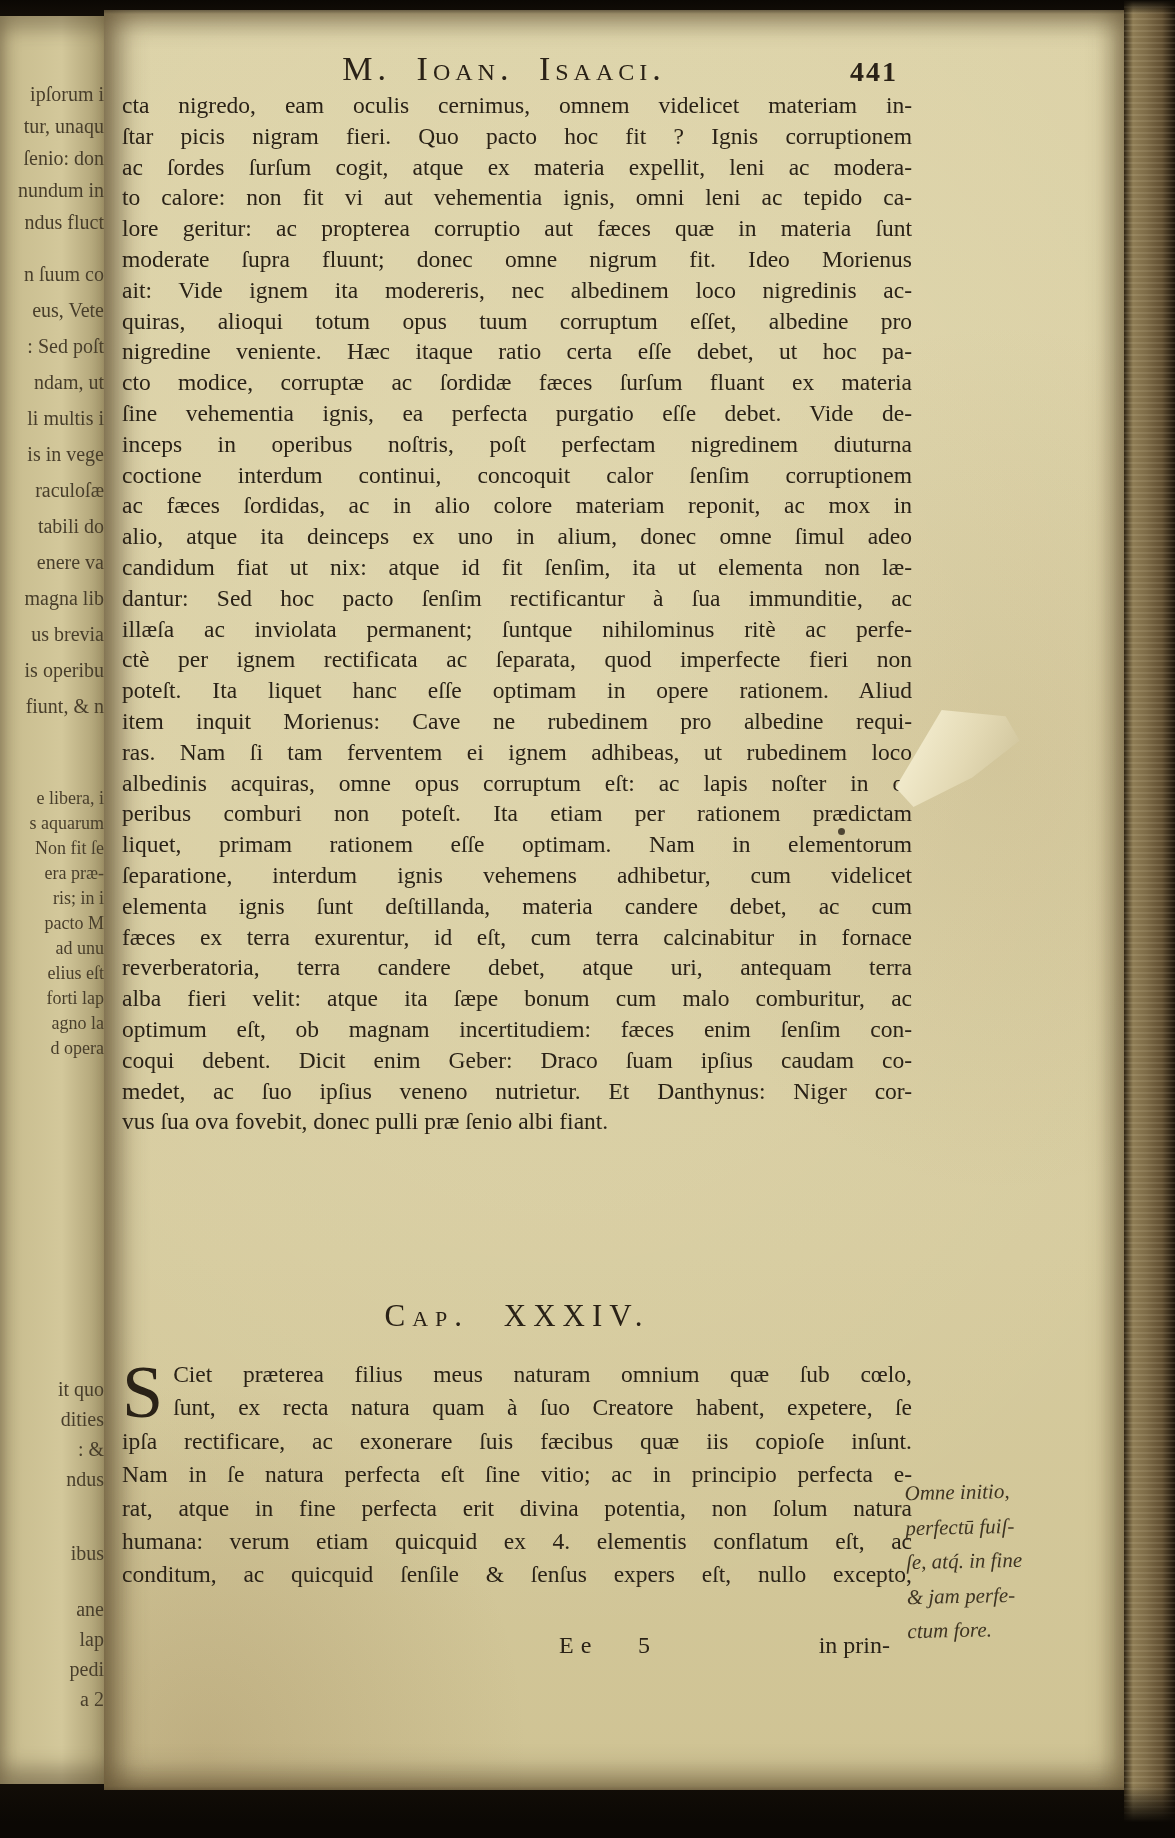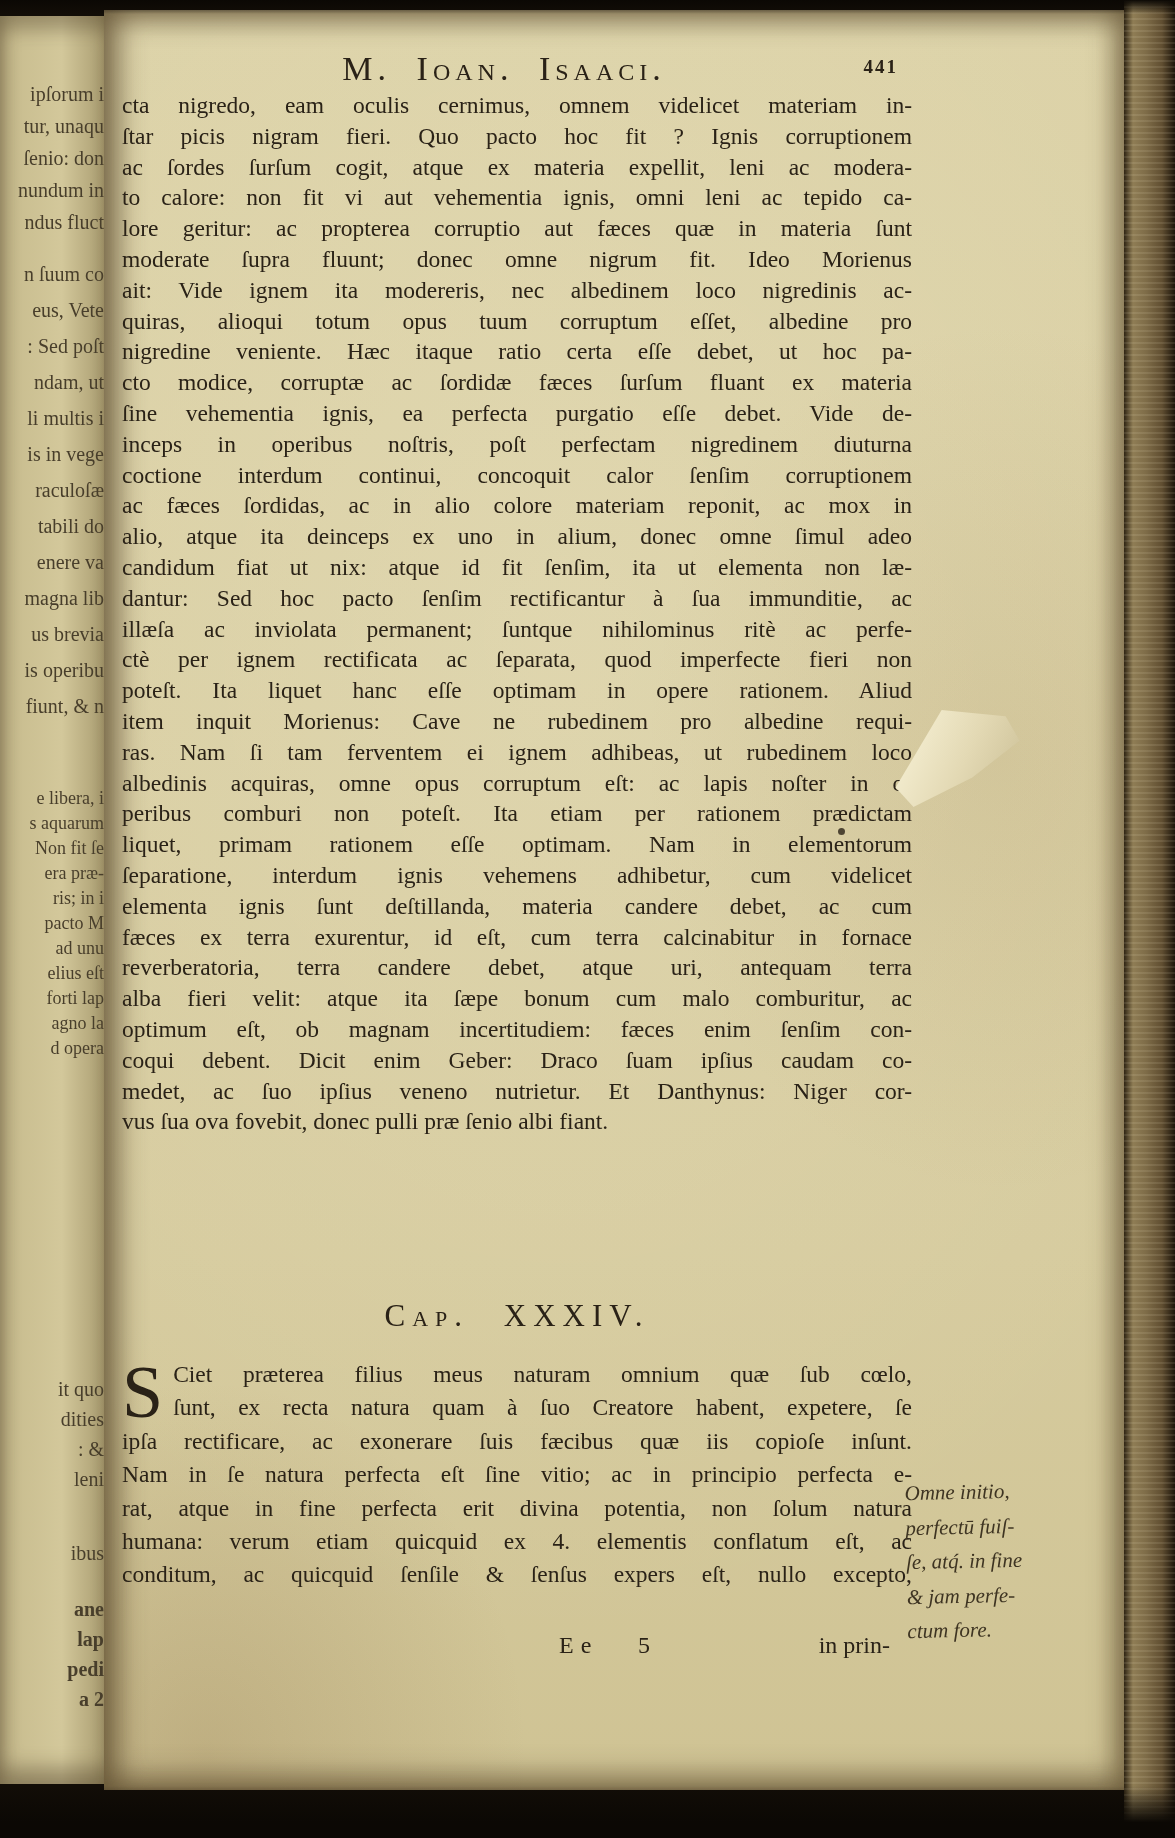--- a/index.html
+++ b/index.html
@@ -10,36 +10,36 @@
   .left-page{position:absolute;left:0;top:16px;width:112px;height:1768px;
     background:linear-gradient(90deg,#c6ba8c 0%,var(--left_page,#d3c89b) 55%,#ab9e72 92%,#8a7c55 100%);
     box-shadow:inset 0 14px 18px rgba(60,45,25,.35), inset 0 -16px 20px rgba(60,45,25,.4);}
   .frag-group{position:absolute;left:0;width:104px;color:#483e2b;}
   .frag{text-align:right;white-space:nowrap;overflow:hidden;}
   .ga{top:62px;font-size:20px;line-height:32px;}
   .gb{top:240px;font-size:20px;line-height:36px;}
   .gc{top:770px;font-size:18px;line-height:25px;}
   .gd{top:1330px;font-size:20px;line-height:30px;margin-top:28px;}
   .ge{top:1522px;font-size:20px;line-height:30px;}
-  .gf{top:1578px;font-size:20px;line-height:30px;font-weight:bold;}
+  .gf{top:1578px;font-size:20px;line-height:30px;}
 
   
   .page{position:absolute;left:104px;top:10px;width:1020px;height:1780px;color:var(--ink,#2a2217);
     background:
       radial-gradient(130% 95% at 45% 35%, rgba(255,252,235,.16), rgba(0,0,0,0) 60%),
       radial-gradient(50% 35% at 88% 42%, rgba(150,120,70,.14), rgba(0,0,0,0) 70%),
       radial-gradient(45% 30% at 10% 98%, rgba(130,100,60,.22), rgba(0,0,0,0) 70%),
       linear-gradient(180deg, var(--paper,#dcd2a7), #d6cb9e 70%, #cfc394);
     box-shadow:inset 18px 0 26px rgba(75,58,32,.45), inset -14px 0 22px rgba(95,75,45,.38),
                inset 0 16px 22px rgba(75,58,32,.30), inset 0 -18px 26px rgba(75,58,32,.35);}
 
   .header{position:absolute;top:40px;left:18px;width:790px;height:52px;}
   .running-title{position:absolute;left:50%;transform:translateX(-54%);
     font-variant:small-caps;font-size:34px;letter-spacing:5px;word-spacing:12px;}
-  .page-number{position:absolute;right:14px;top:6px;font-size:19px;font-weight:bold;letter-spacing:2px;}
+  .page-number{position:absolute;right:14px;top:6px;font-size:28px;font-weight:bold;letter-spacing:2px;}
 
   .body{position:absolute;left:18px;width:790px;}
   .tl{text-align:justify;text-align-last:justify;overflow:hidden;}
   .p1{top:80px;font-size:23.5px;}
   .p1 .tl{height:30.8px;line-height:30.8px;}
   .p1 .tl:last-child{text-align-last:left;}
 
   .chapter{position:absolute;top:1288px;left:18px;width:790px;text-align:center;
     font-variant:small-caps;font-size:31px;letter-spacing:7px;word-spacing:20px;}
 
@@ -111,21 +111,21 @@
         <div class="frag">ad unu</div>
         <div class="frag">elius eſt</div>
         <div class="frag">forti lap</div>
         <div class="frag">agno la</div>
         <div class="frag">d opera</div>
       </div>
     <div class="frag-group gd">
         <div class="frag">it quo</div>
         <div class="frag">dities</div>
         <div class="frag">: &amp;</div>
-        <div class="frag">leni</div>
+        <div class="frag">ndus</div>
       </div>
     <div class="frag-group ge">
         <div class="frag">ibus</div>
       </div>
     <div class="frag-group gf">
         <div class="frag">ane</div>
         <div class="frag">lap</div>
         <div class="frag">pedi</div>
         <div class="frag">a 2</div>
       </div>

